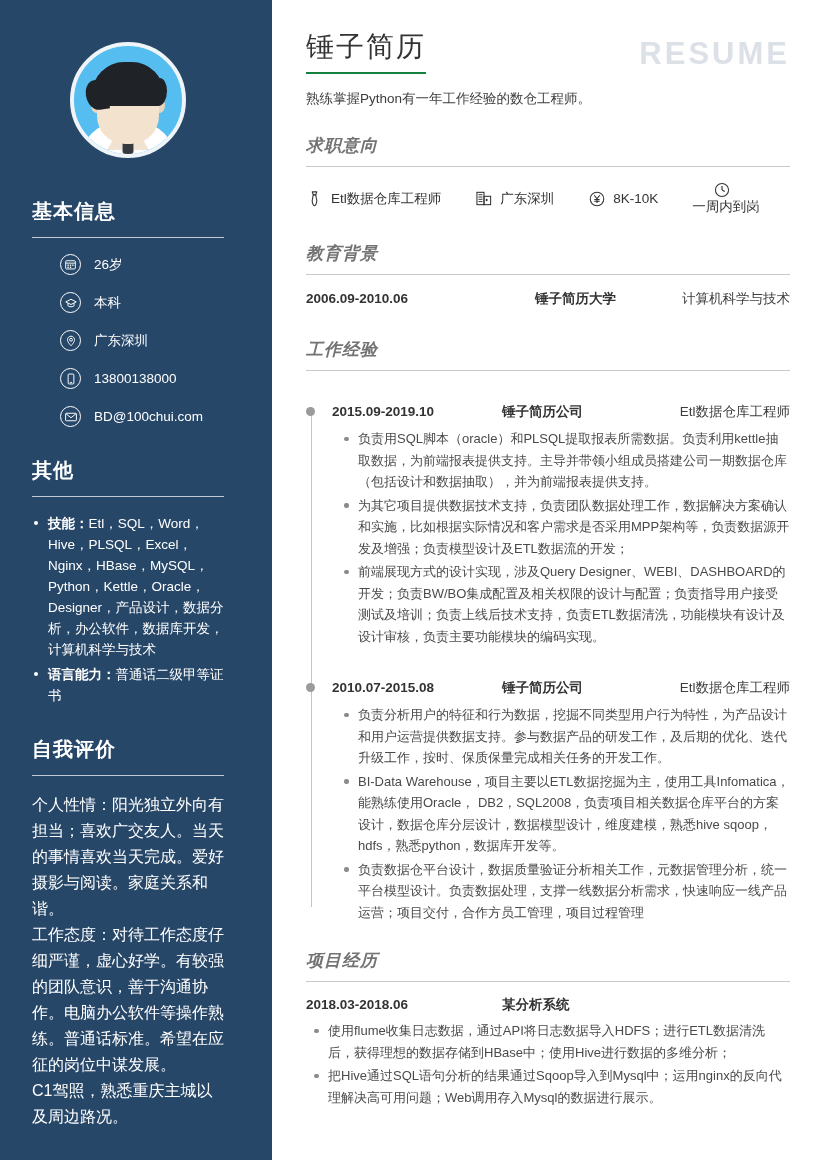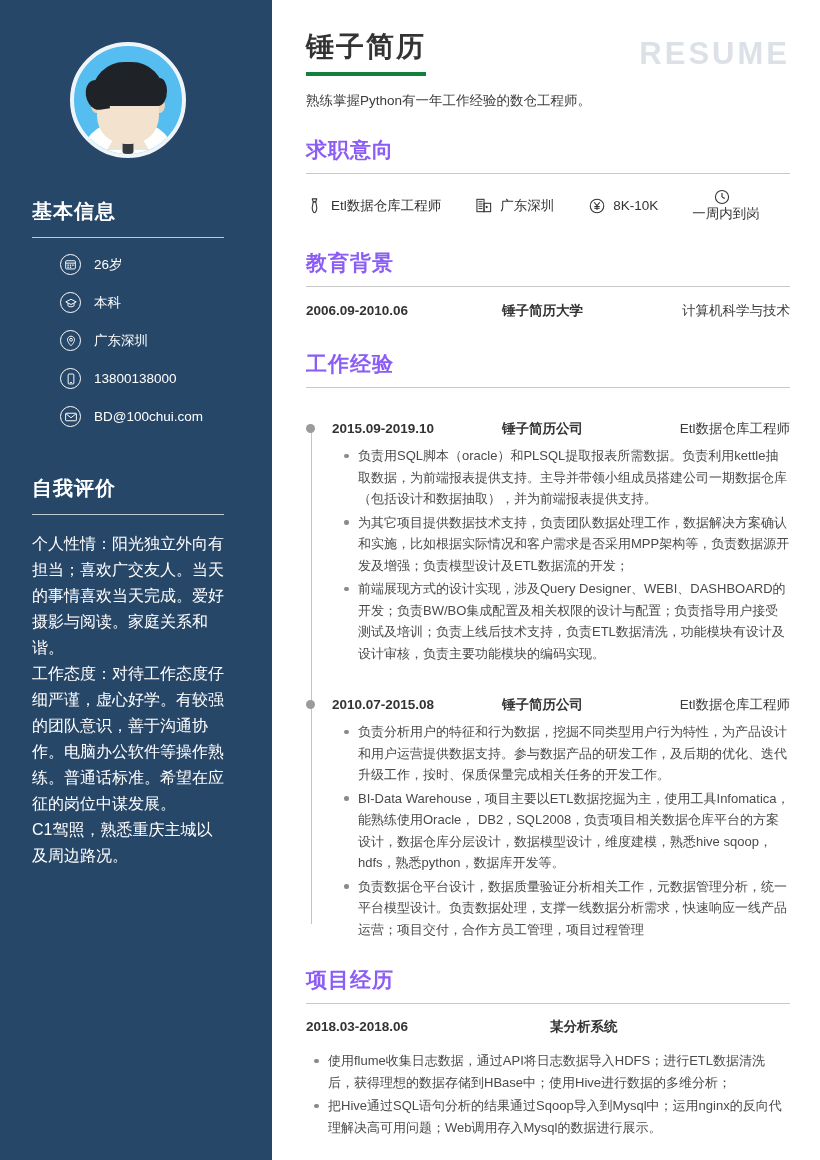--- a/index.html
+++ b/index.html
@@ -178,67 +178,68 @@
   .skill-li::before {
     content: "";
     position: absolute;
     left: 2px; top: 8px;
     width: 4px; height: 4px;
     background: #ffffff;
     border-radius: 50%;
   }
   .skill-label { font-weight: bold; }
 
-  .sb-block-eval { margin-top: 48px; }
+  .sb-block-eval { margin-top: 30px; }
   .eval-p {
     font-size: 16px;
     line-height: 26px;
     color: #ffffff;
   }
 
   
   .main {
     flex: 1;
     padding: 28px 30px 0 34px;
     position: relative;
   }
   .head-row {
     display: flex;
     align-items: flex-start;
     justify-content: space-between;
   }
   .name {
     font-size: 28px;
-    font-weight: bold;
+    font-weight: normal;
     color: #333333;
     letter-spacing: 2px;
     padding-bottom: 6px;
-    border-bottom: 4px solid #15803d;
+    border-bottom: 2px solid #15803d;
     display: inline-block;
   }
   .resume-word {
     font-size: 31px;
     font-weight: bold;
     letter-spacing: 3px;
     color: #dce1e8;
     margin-top: 8px;
   }
   .tagline {
     margin-top: 16px;
     font-size: 13.5px;
     color: #3d3d3d;
   }
 
   .sec { margin-top: 26px; }
   .sec-title {
-    font-size: 21px;
+    font-size: 17px;
     font-weight: bold;
-    color: #8b5cf6;
+    color: #737373;
     letter-spacing: 1px;
     padding-bottom: 9px;
+    font-style: italic;
   }
   .sec-rule {
     height: 1px;
     background: #c9c9c9;
     margin-bottom: 12px;
   }
 
   .intent-row {
     display: flex;
     align-items: center;
@@ -260,20 +261,21 @@
     align-items: center;
     justify-content: center;
   }
 
   .edu-row {
     display: flex;
     align-items: baseline;
     font-size: 13.5px;
     color: #333333;
     padding: 3px 0 4px 0;
+    gap: 33px;
   }
   .edu-date { font-weight: bold; width: 196px; }
   .edu-school { font-weight: bold; flex: 1; }
   .edu-major { color: #3d3d3d; }
 
   
   .timeline { position: relative; padding-left: 26px; }
   .timeline::before {
     content: "";
     position: absolute;
@@ -315,23 +317,22 @@
     width: 4.5px; height: 4.5px;
     border-radius: 50%;
     background: #8a8a8a;
   }
 
   .proj-head {
     display: flex;
     align-items: baseline;
     font-size: 13.5px;
     color: #333333;
-    margin-bottom: 14px;
+    margin-bottom: 6px;
     padding-top: 2px;
-    gap: 48px;
   }
   .proj-date { font-weight: bold; width: 196px; }
   .proj-name { font-weight: bold; }
   .proj-bullets { list-style: none; margin: 0; padding: 0 0 0 22px; }
 </style>
 </head>
 <body>
 
 <div class="page">
 
@@ -407,20 +408,32 @@
                 <rect x="0.8" y="1" width="14.4" height="10" rx="1" fill="none" stroke="#fff" stroke-width="1.3"></rect>
                 <path d="M1.4 1.8 L8 7 L14.6 1.8" fill="none" stroke="#fff" stroke-width="1.3"></path>
               </svg>
           </span>
           <span>BD@100chui.com</span>
         </li>
 
       </ul>
     </div>
 
+    <div class="sb-section sb-block-other">
+      <div class="sb-title">其他</div>
+      <div class="sb-rule"></div>
+      <ul class="skill-list">
+        <li class="skill-li">
+          <span class="skill-label">技能：</span><span>Etl，SQL，Word，Hive，PLSQL，Excel，Nginx，HBase，MySQL，Python，Kettle，Oracle，Designer，产品设计，数据分析，办公软件，数据库开发，计算机科学与技术</span>
+        </li>
+        <li class="skill-li">
+          <span class="skill-label">语言能力：</span><span>普通话二级甲等证书</span>
+        </li>
+      </ul>
+    </div>
 
     <div class="sb-section sb-block-eval">
       <div class="sb-title">自我评价</div>
       <div class="sb-rule"></div>
       <p class="eval-p">个人性情：阳光独立外向有担当；喜欢广交友人。当天的事情喜欢当天完成。爱好摄影与阅读。家庭关系和谐。</p>
       <p class="eval-p">工作态度：对待工作态度仔细严谨，虚心好学。有较强的团队意识，善于沟通协作。电脑办公软件等操作熟练。普通话标准。希望在应征的岗位中谋发展。</p>
       <p class="eval-p">C1驾照，熟悉重庆主城以及周边路况。</p>
     </div>
 
   </aside>

